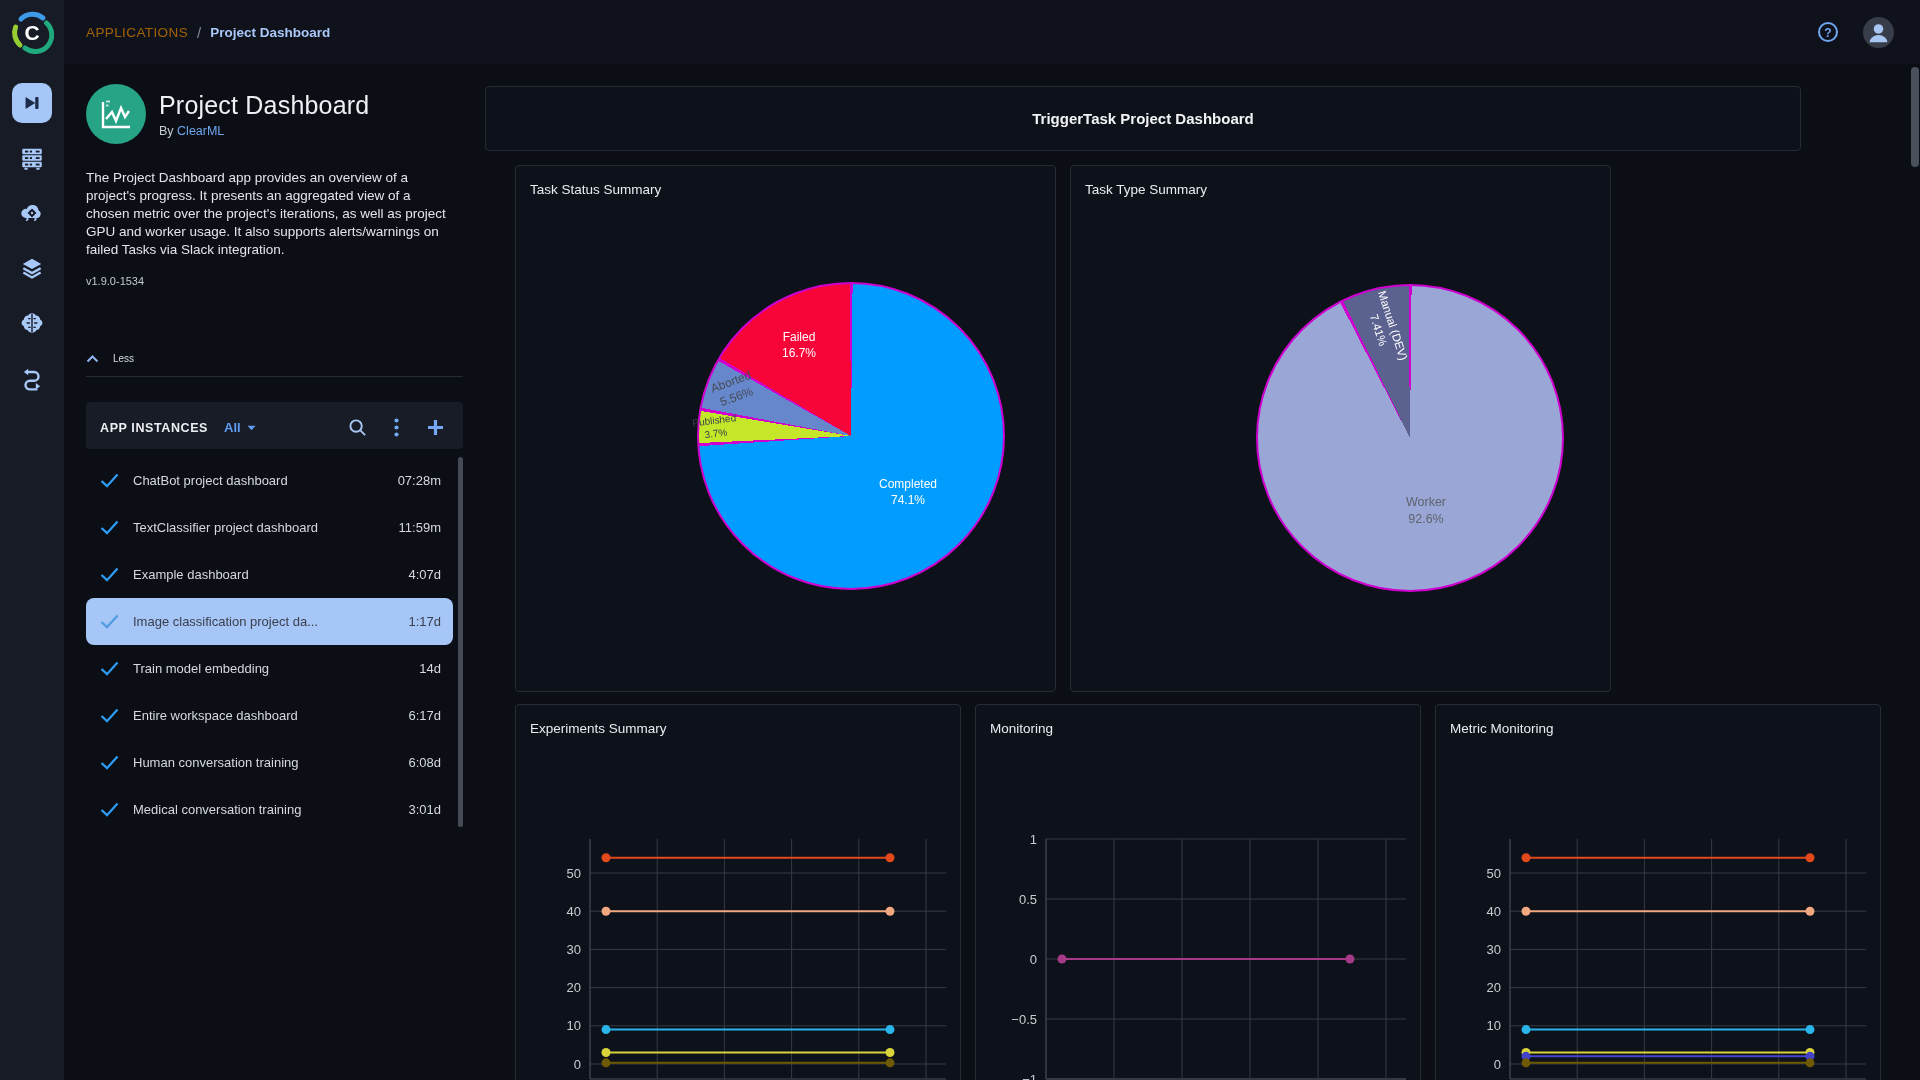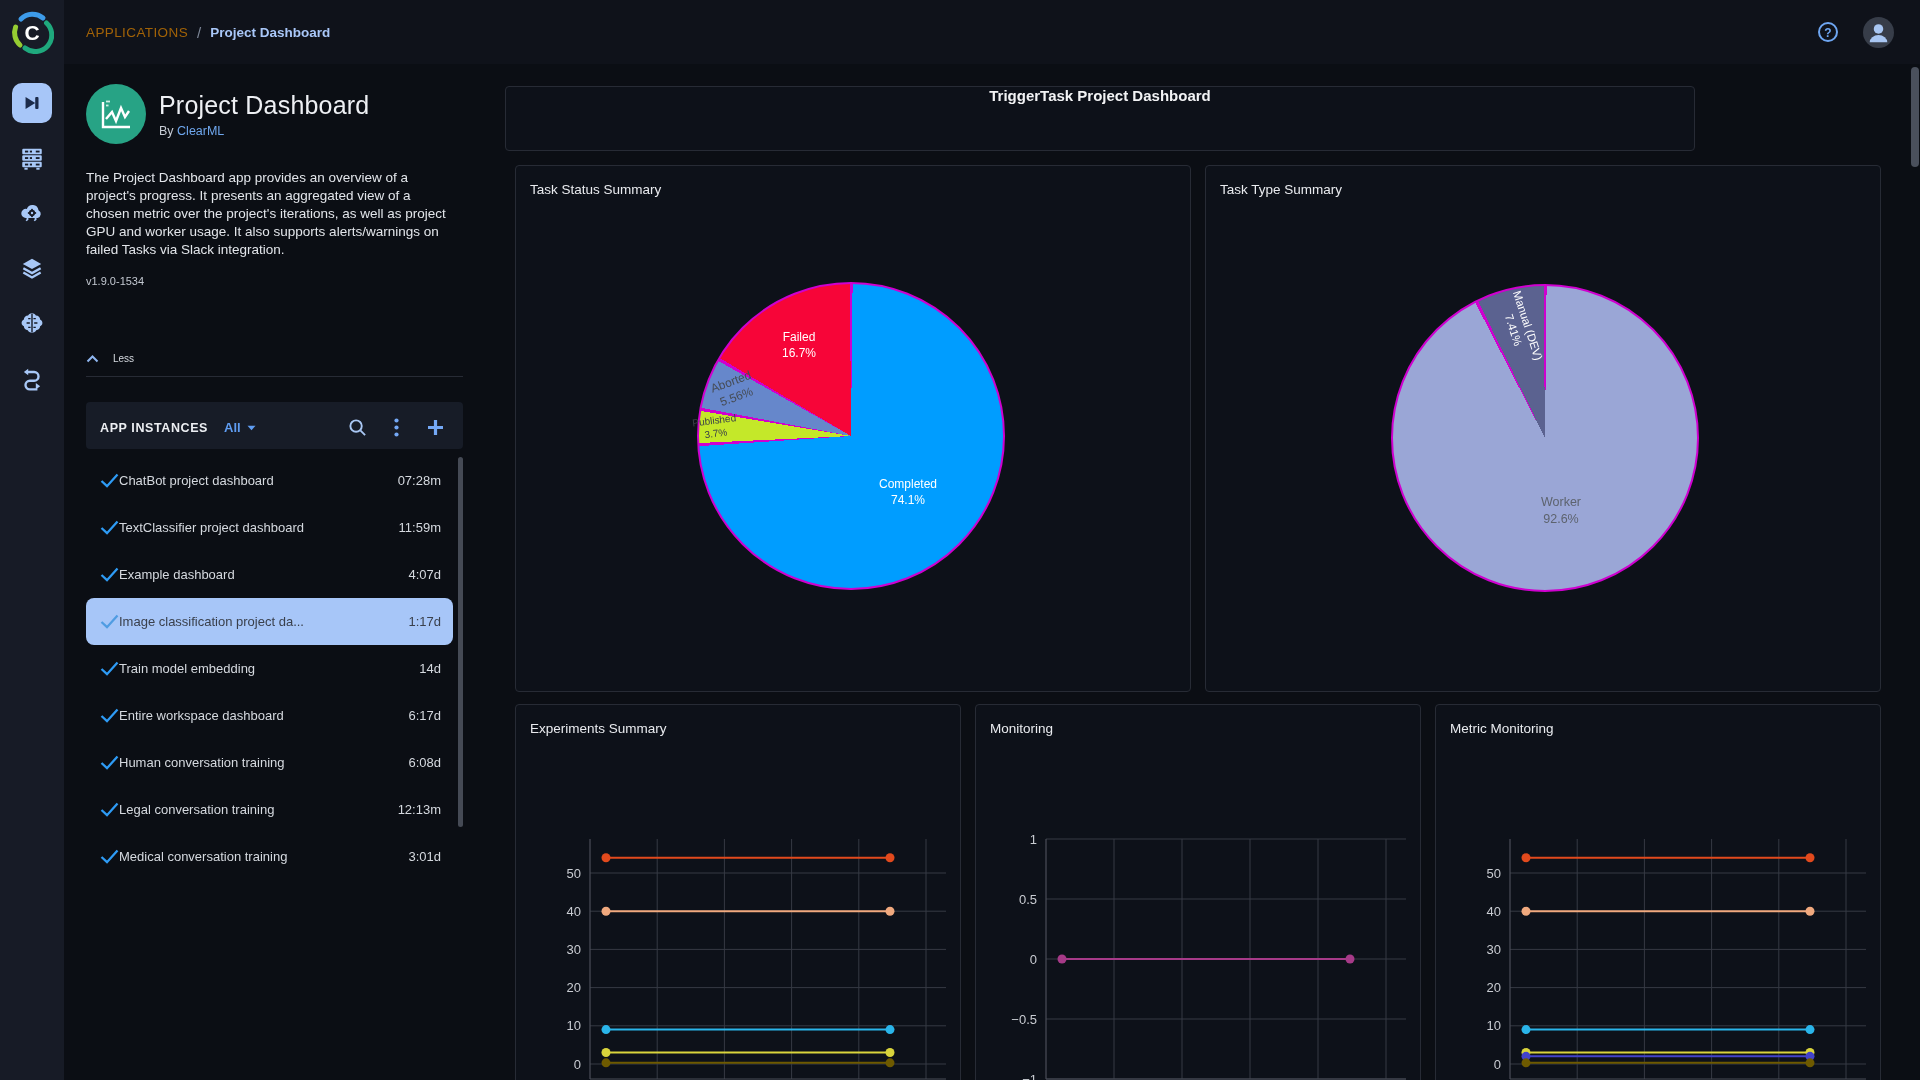--- a/index.html
+++ b/index.html
@@ -28,30 +28,30 @@
 .less-row{margin-top:66px;display:flex;align-items:center;gap:14px;font-size:10px;color:#d6dae1;cursor:pointer;width:70px}
 .side-divider{margin-top:12px;width:377px;border:none;border-top:1px solid #272b35}
 .inst-panel{margin-top:25px;width:377px;position:relative}
 .inst-head{height:47px;background:#171c27;border-radius:4px;display:flex;align-items:center;padding:4px 18px 0 14px}
 .inst-title{font-size:12.5px;font-weight:bold;letter-spacing:.6px;color:#eceef2}
 .inst-filter{margin-left:16px;display:flex;align-items:center;gap:6px;font-size:13px;color:#5f9df2;font-weight:bold;cursor:pointer}
 .inst-actions{margin-left:auto;display:flex;align-items:center;gap:27px}
 .inst-actions>*{cursor:pointer}
 .inst-list{list-style:none;margin-top:8px;position:relative;padding-right:10px}
 .inst-row{height:47px;display:flex;align-items:center;padding:0 12px 0 14px;border-radius:8px;font-size:13px;color:#d5d9df;cursor:pointer}
-.inst-row .name{white-space:nowrap}
+.inst-row .name{margin-left:14px;white-space:nowrap}
 .inst-row .time{margin-left:auto}
 .inst-row.selected{background:#a7c6f8;color:#3a404c}
 .list-scrollbar{position:absolute;right:0;top:0;width:5px;height:370px;background:#454a55;border-radius:3px}
 
 .card{background:#0d1119;border:1px solid #272b35;border-radius:4px;position:relative}
-.title-card{position:absolute;left:505px;top:86px;width:1190px;height:65px;display:flex;justify-content:center}
+.title-card{position:absolute;left:485px;top:86px;width:1316px;height:65px;display:flex;align-items:center;justify-content:center}
 .title-card h2{font-size:15px;font-weight:bold;color:#f2f3f5}
 .card h3{position:absolute;left:14px;top:16px;font-size:13.5px;font-weight:500;color:#e9ebef}
-.pie-row{position:absolute;left:515px;top:165px;width:1366px;height:527px;display:flex;gap:14px}
+.pie-row{position:absolute;left:515px;top:165px;width:1096px;height:527px;display:flex;gap:14px}
 .pie-card{flex:1}
 .pie{position:absolute;left:181px;top:116px;width:308px;height:308px;border-radius:50%}
 .pie-label{position:absolute;text-align:center;line-height:1.32;font-weight:500;white-space:nowrap}
 .charts-row{position:absolute;left:515px;top:704px;width:1366px;height:390px;display:flex;gap:14px}
 .chart-card{flex:1;overflow:hidden}
 .chart-box{position:absolute;inset:0}
 
 .page-scrollbar-track{position:absolute;right:0;top:64px;width:10px;height:1016px}
 .page-scrollbar{position:absolute;right:1px;top:3px;width:8px;height:100px;background:#4a505c;border-radius:4px}
 </style>
@@ -257,27 +257,20 @@
           </svg>
           <span class="name">Entire workspace dashboard</span>
           <span class="time">6:17d</span>
         </li>
         <li class="inst-row">
           <svg width="19" height="15" viewBox="0 0 19 15">
             <polyline points="1.5,8 7,13.2 17.5,1.5" fill="none" stroke="#2e9bf5" stroke-width="2.3"></polyline>
           </svg>
           <span class="name">Human conversation training</span>
           <span class="time">6:08d</span>
-        </li>
-        <li class="inst-row">
-          <svg width="19" height="15" viewBox="0 0 19 15">
-            <polyline points="1.5,8 7,13.2 17.5,1.5" fill="none" stroke="#2e9bf5" stroke-width="2.3"></polyline>
-          </svg>
-          <span class="name">Legal conversation training</span>
-          <span class="time">12:13m</span>
         </li>
         <li class="inst-row">
           <svg width="19" height="15" viewBox="0 0 19 15">
             <polyline points="1.5,8 7,13.2 17.5,1.5" fill="none" stroke="#2e9bf5" stroke-width="2.3"></polyline>
           </svg>
           <span class="name">Medical conversation training</span>
           <span class="time">3:01d</span>
         </li>
       </ul>
     <div class="list-scrollbar" style="top:55px"></div>

